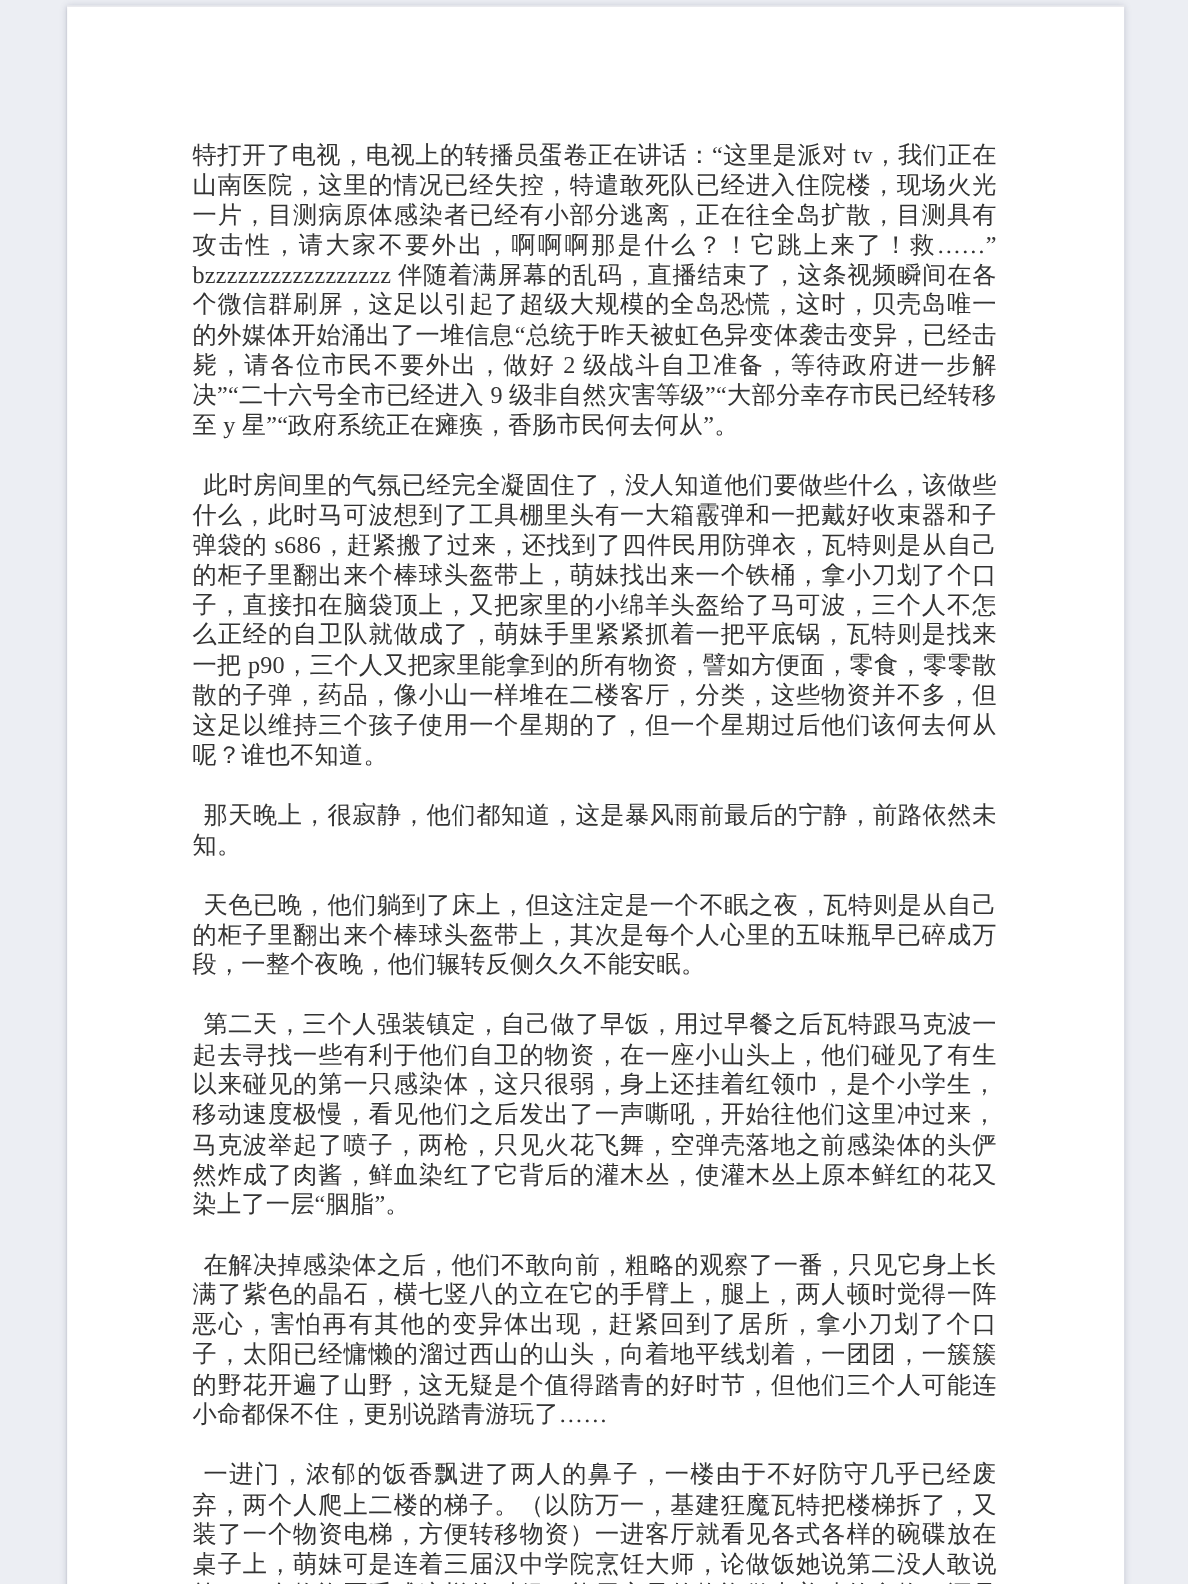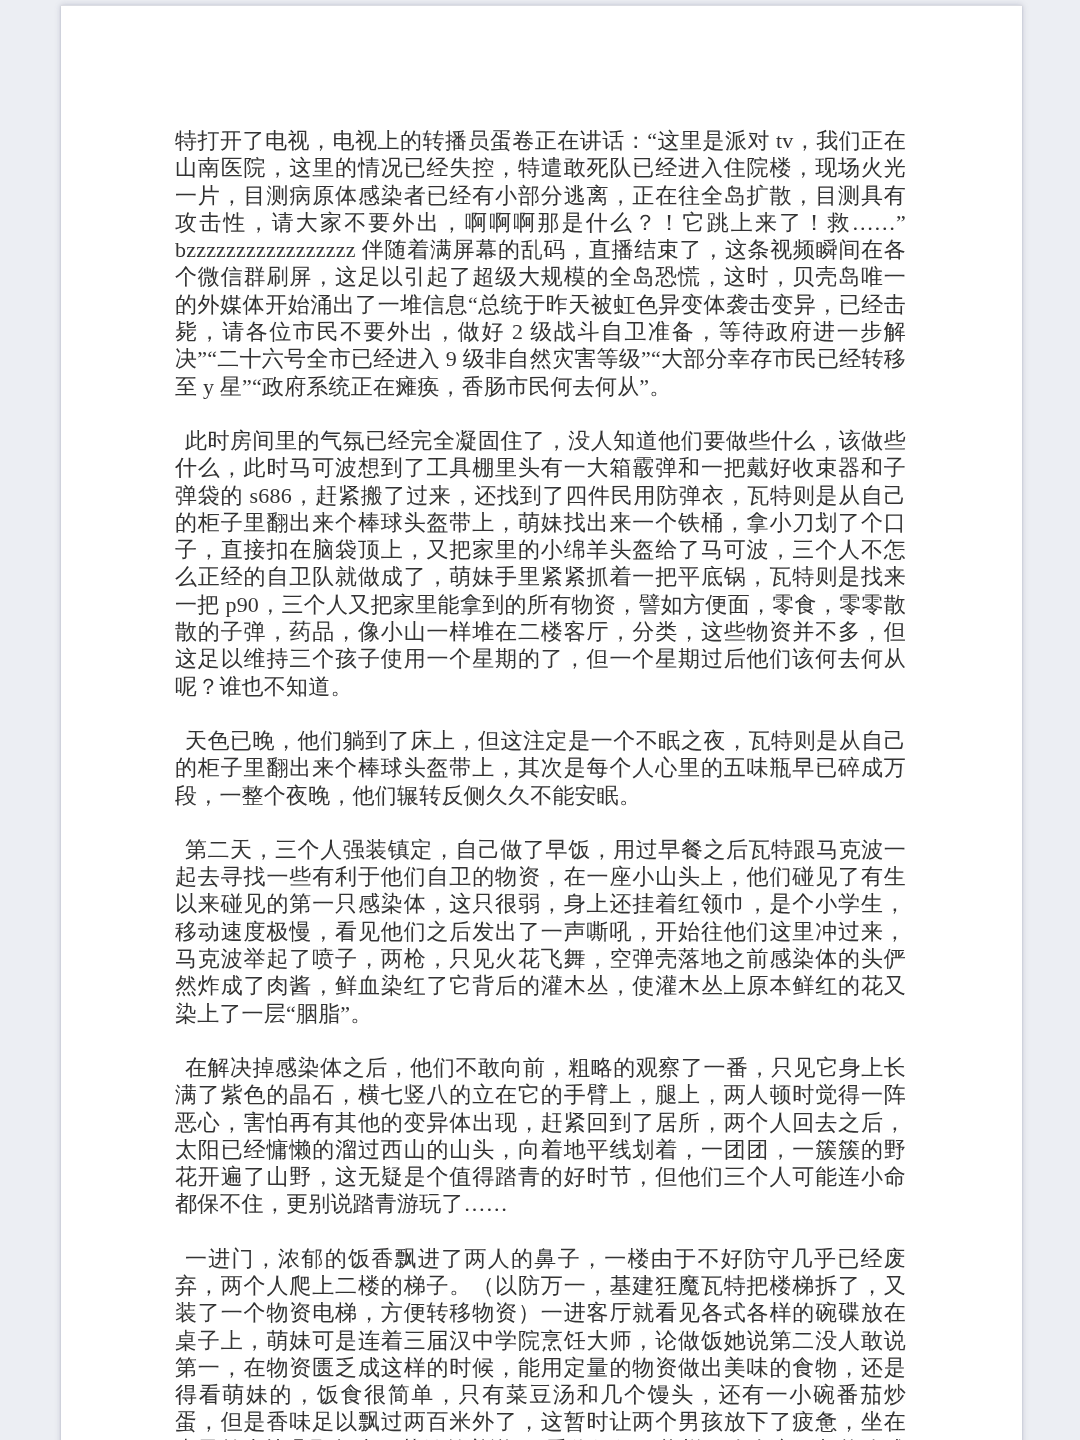--- a/index.html
+++ b/index.html
@@ -44,19 +44,20 @@
   .para:last-child{margin-bottom:16px;}
 </style>
 </head>
 <body>
 
 <div class="viewport">
   <div class="page">
     <div class="content">
       <p class="para">特打开了电视，电视上的转播员蛋卷正在讲话：“这里是派对 tv，我们正在山南医院，这里的情况已经失控，特遣敢死队已经进入住院楼，现场火光一片，目测病原体感染者已经有小部分逃离，正在往全岛扩散，目测具有攻击性，请大家不要外出，啊啊啊那是什么？！它跳上来了！救……” bzzzzzzzzzzzzzzzzz 伴随着满屏幕的乱码，直播结束了，这条视频瞬间在各个微信群刷屏，这足以引起了超级大规模的全岛恐慌，这时，贝壳岛唯一的外媒体开始涌出了一堆信息“总统于昨天被虹色异变体袭击变异，已经击毙，请各位市民不要外出，做好 2 级战斗自卫准备，等待政府进一步解决”“二十六号全市已经进入 9 级非自然灾害等级”“大部分幸存市民已经转移至 y 星”“政府系统正在瘫痪，香肠市民何去何从”。</p>
       <p class="para indent">此时房间里的气氛已经完全凝固住了，没人知道他们要做些什么，该做些什么，此时马可波想到了工具棚里头有一大箱霰弹和一把戴好收束器和子弹袋的 s686，赶紧搬了过来，还找到了四件民用防弹衣，瓦特则是从自己的柜子里翻出来个棒球头盔带上，萌妹找出来一个铁桶，拿小刀划了个口子，直接扣在脑袋顶上，又把家里的小绵羊头盔给了马可波，三个人不怎么正经的自卫队就做成了，萌妹手里紧紧抓着一把平底锅，瓦特则是找来一把 p90，三个人又把家里能拿到的所有物资，譬如方便面，零食，零零散散的子弹，药品，像小山一样堆在二楼客厅，分类，这些物资并不多，但这足以维持三个孩子使用一个星期的了，但一个星期过后他们该何去何从呢？谁也不知道。</p>
+      <p class="para indent">那天晚上，很寂静，他们都知道，这是暴风雨前最后的宁静，前路依然未知。</p>
       <p class="para indent">天色已晚，他们躺到了床上，但这注定是一个不眠之夜，瓦特则是从自己的柜子里翻出来个棒球头盔带上，其次是每个人心里的五味瓶早已碎成万段，一整个夜晚，他们辗转反侧久久不能安眠。</p>
       <p class="para indent">第二天，三个人强装镇定，自己做了早饭，用过早餐之后瓦特跟马克波一起去寻找一些有利于他们自卫的物资，在一座小山头上，他们碰见了有生以来碰见的第一只感染体，这只很弱，身上还挂着红领巾，是个小学生，移动速度极慢，看见他们之后发出了一声嘶吼，开始往他们这里冲过来，马克波举起了喷子，两枪，只见火花飞舞，空弹壳落地之前感染体的头俨然炸成了肉酱，鲜血染红了它背后的灌木丛，使灌木丛上原本鲜红的花又染上了一层“胭脂”。</p>
-      <p class="para indent">在解决掉感染体之后，他们不敢向前，粗略的观察了一番，只见它身上长满了紫色的晶石，横七竖八的立在它的手臂上，腿上，两人顿时觉得一阵恶心，害怕再有其他的变异体出现，赶紧回到了居所，两个人回去之后，太阳已经慵懒的溜过西山的山头，向着地平线划着，一团团，一簇簇的野花开遍了山野，这无疑是个值得踏青的好时节，但他们三个人可能连小命都保不住，更别说踏青游玩了……</p>
+      <p class="para indent">在解决掉感染体之后，他们不敢向前，粗略的观察了一番，只见它身上长满了紫色的晶石，横七竖八的立在它的手臂上，腿上，两人顿时觉得一阵恶心，害怕再有其他的变异体出现，赶紧回到了居所，拿小刀划了个口子，太阳已经慵懒的溜过西山的山头，向着地平线划着，一团团，一簇簇的野花开遍了山野，这无疑是个值得踏青的好时节，但他们三个人可能连小命都保不住，更别说踏青游玩了……</p>
       <p class="para indent">一进门，浓郁的饭香飘进了两人的鼻子，一楼由于不好防守几乎已经废弃，两个人爬上二楼的梯子。（以防万一，基建狂魔瓦特把楼梯拆了，又装了一个物资电梯，方便转移物资）一进客厅就看见各式各样的碗碟放在桌子上，萌妹可是连着三届汉中学院烹饪大师，论做饭她说第二没人敢说第一，在物资匮乏成这样的时候，能用定量的物资做出美味的食物，还是得看萌妹的，饭食很简单，只有菜豆汤和几个馒头，还有一小碗番茄炒蛋，但是香味足以飘过两百米外了，这暂时让两个男孩放下了疲惫，坐在桌子前大快朵颐起来，萌妹笑着说：“看你们俩那熊样，吃个东西都能吃成这个样子，真不绅士，嘻嘻。”三个人坐在饭桌上笑起来，</p>
     </div>
   </div>
 </div>
 
 </body></html>

